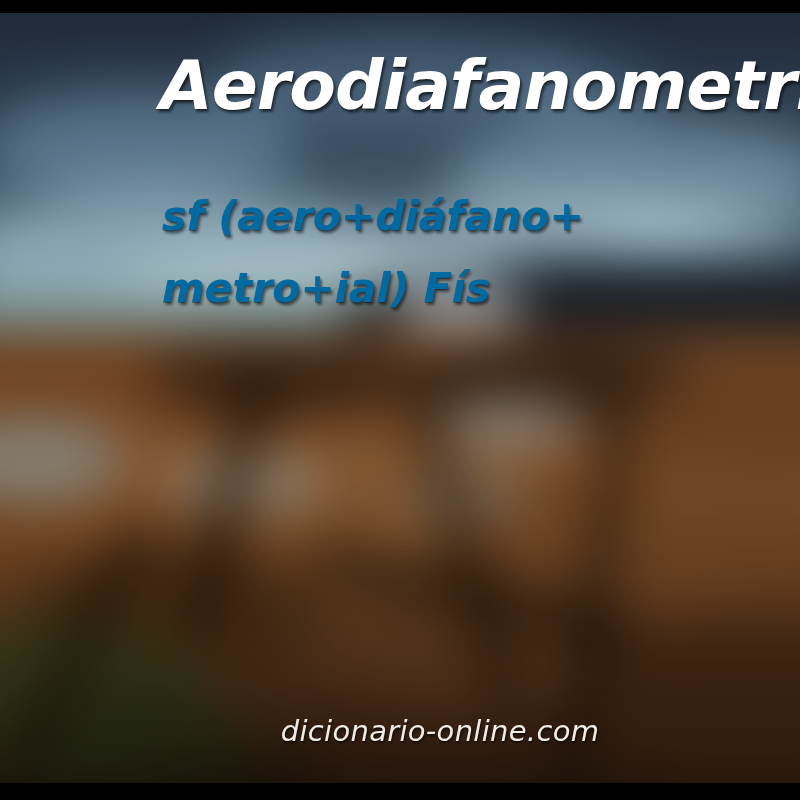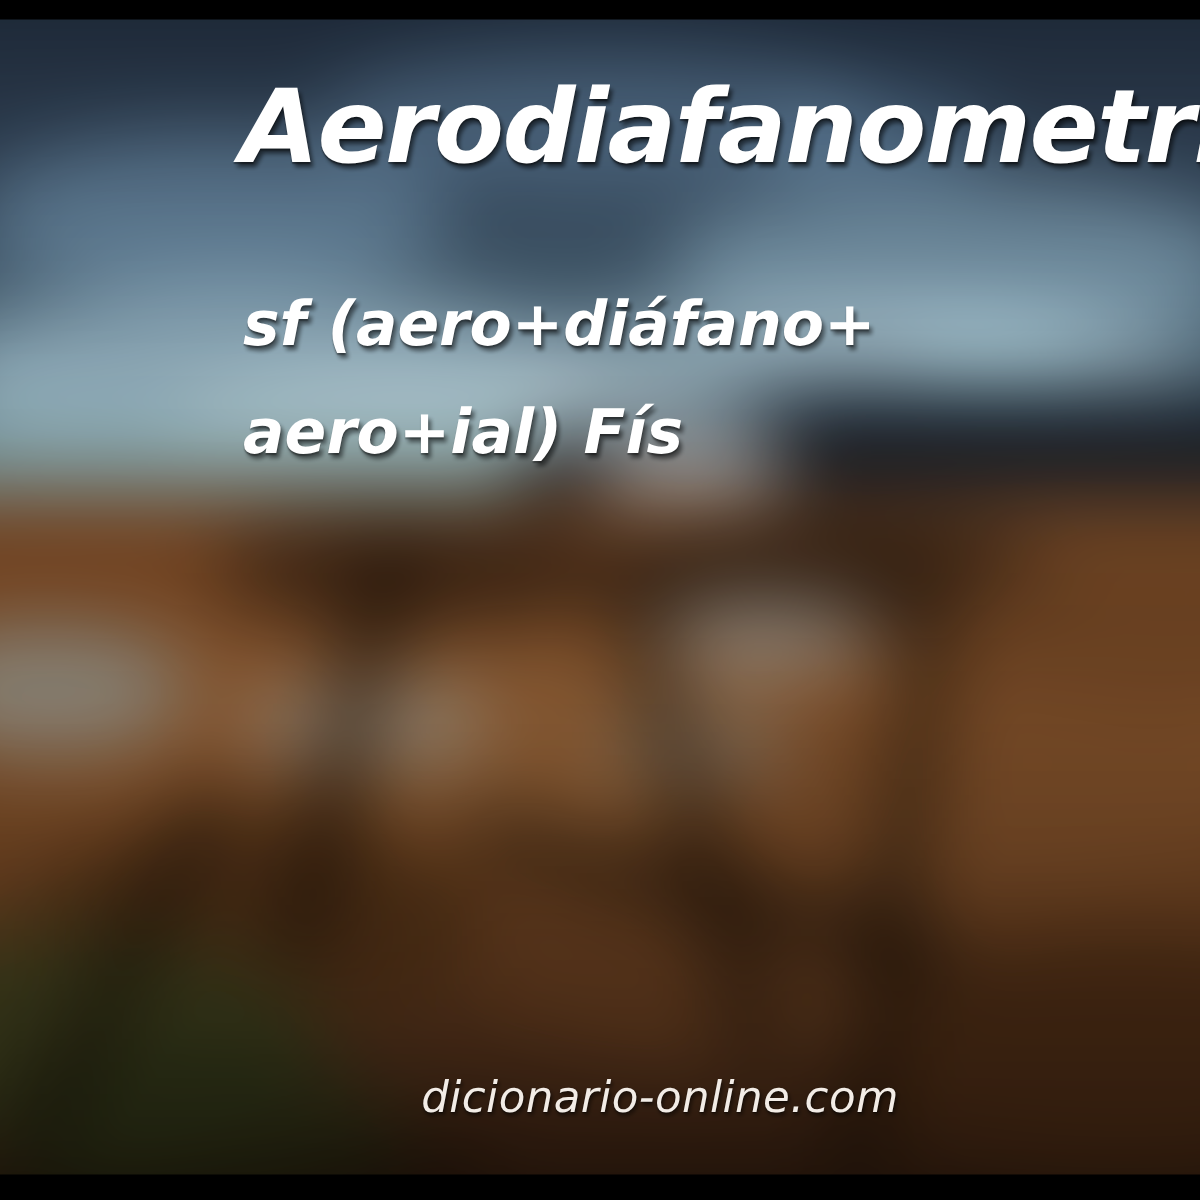--- a/index.html
+++ b/index.html
@@ -211,21 +211,21 @@
   .definition {
     position: absolute;
     left: 162px;
     top: 180px;
     width: 470px;
     font-family: "DejaVu Sans", sans-serif;
     font-weight: bold;
     font-style: italic;
     font-size: 41px;
     line-height: 72px;
-    color: #ffffff;
+    color: #0369a1;
     text-shadow:
       2px 3px 3px rgba(0,0,0,.5),
       0 1px 1px rgba(0,0,0,.35);
   }
   .definition .line { display: block; white-space: nowrap; }
 
   .footer {
     position: absolute;
     left: 0;
     top: 714px;
@@ -288,21 +288,21 @@
     <div class="crack k6"></div>
   </div>
 
   <div class="scrim"></div>
 
   <div class="text-layer">
     <div class="title">Aerodiafanometria</div>
 
     <div class="definition">
       <span class="line">sf (aero+diáfano+</span>
-      <span class="line">aero+ial) Fís</span>
+      <span class="line">metro+ial) Fís</span>
     </div>
 
     <div class="footer">dicionario-online.com</div>
   </div>
 
   <div class="bar bar-top"></div>
   <div class="bar bar-bottom"></div>
 
 </div>
 

